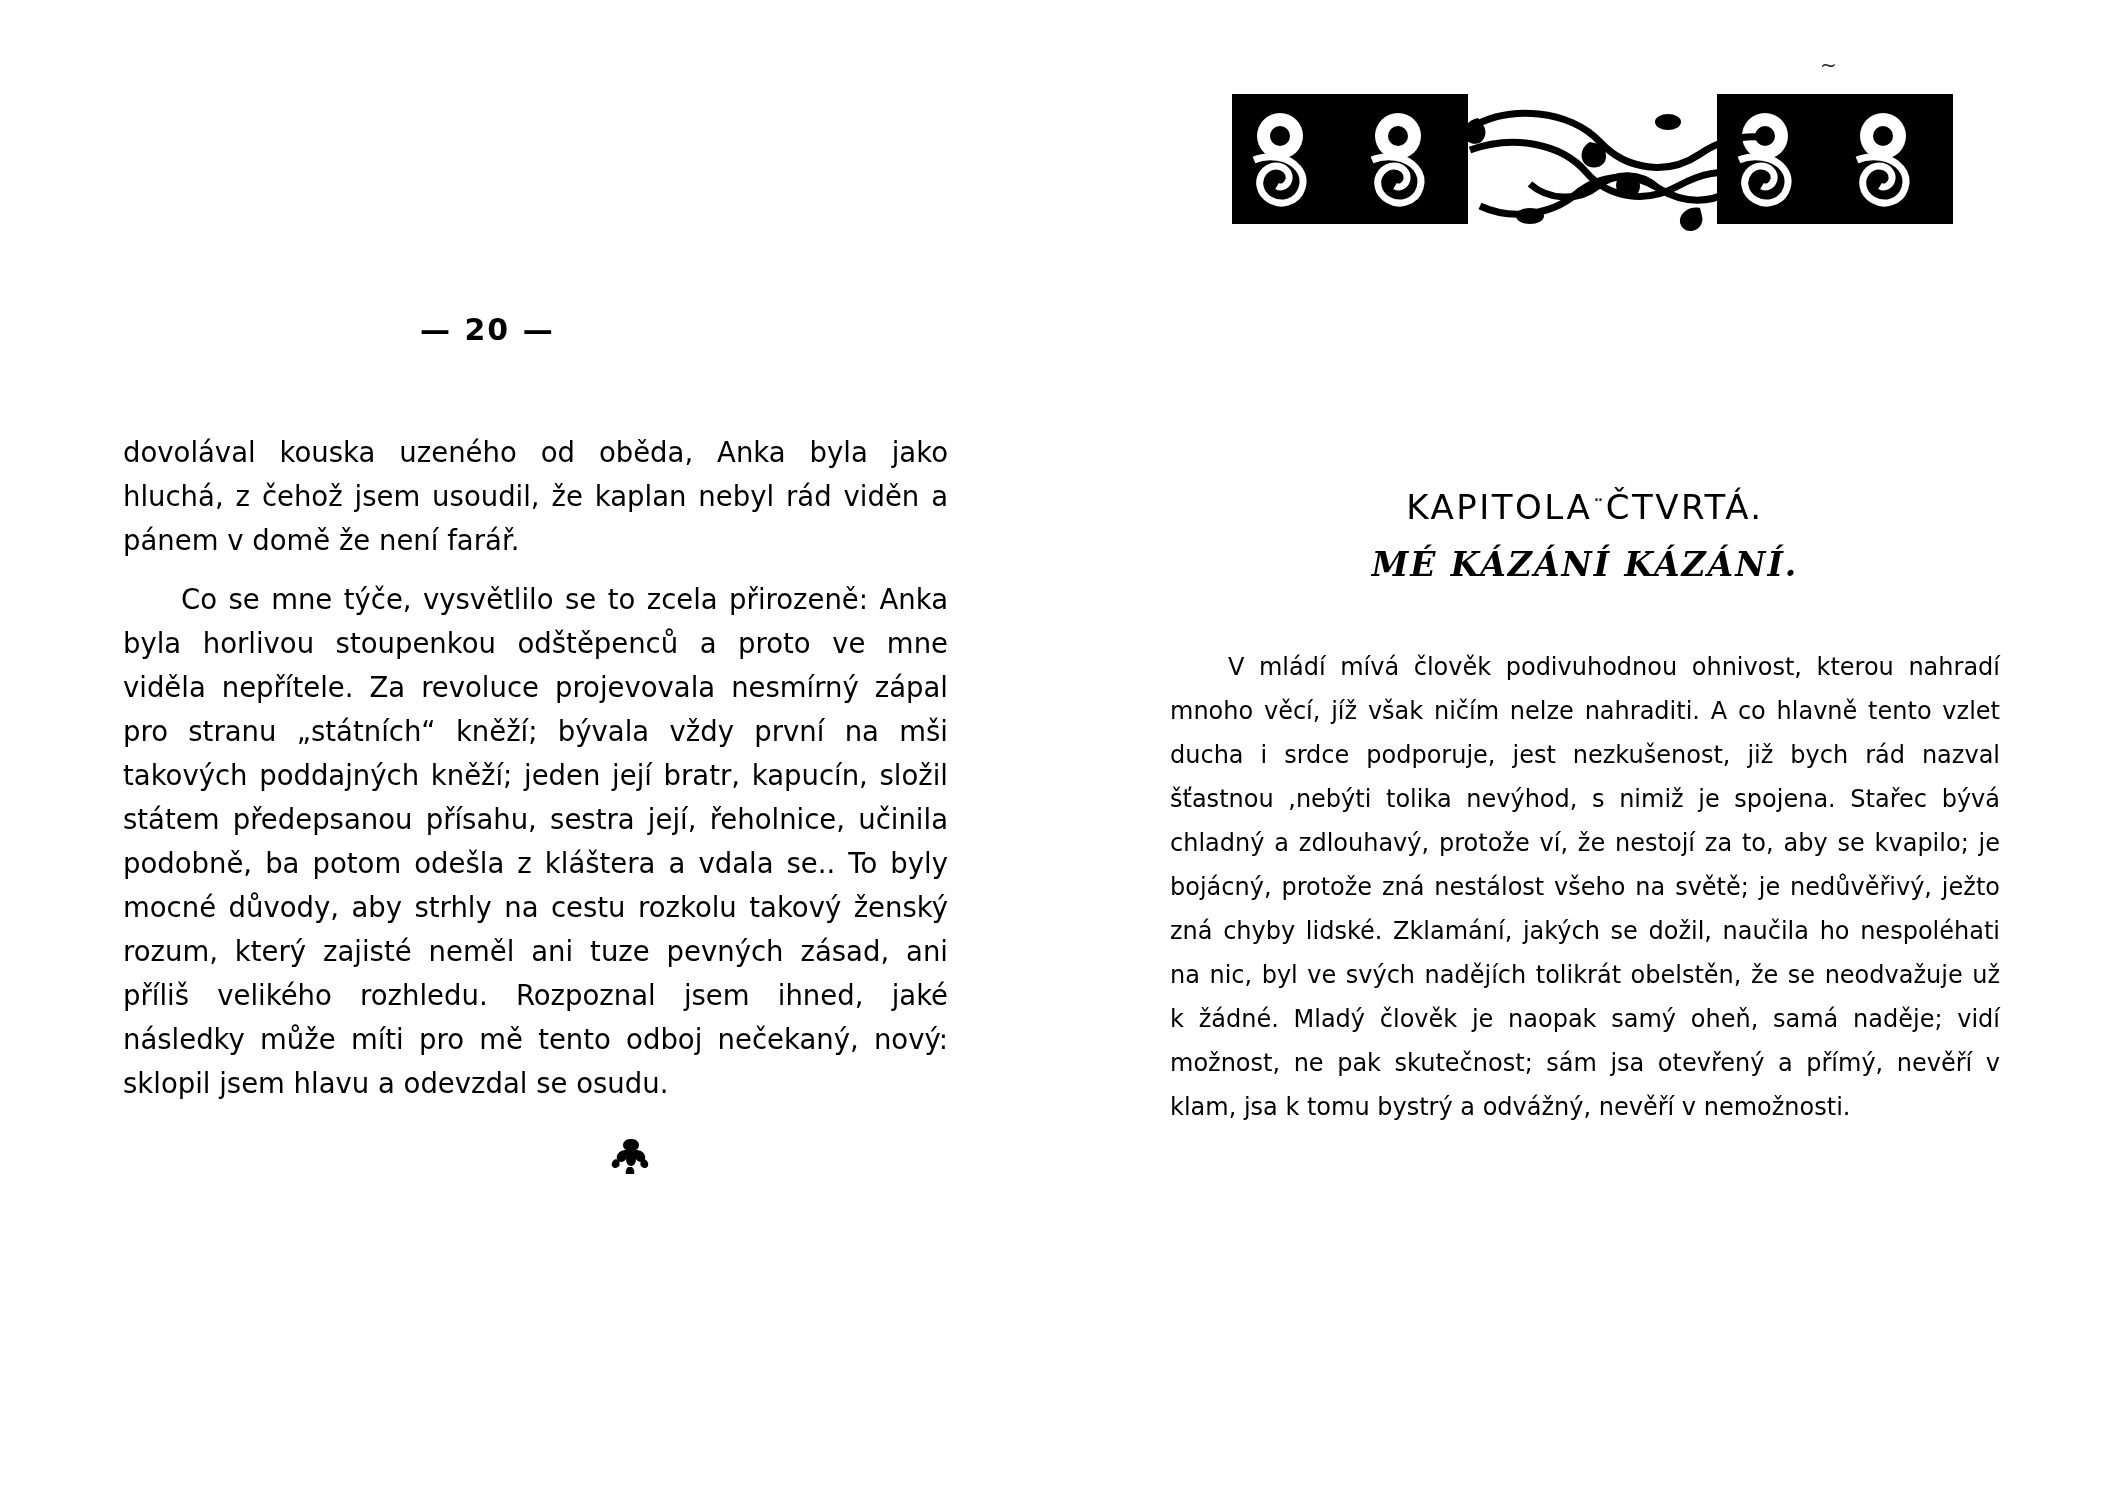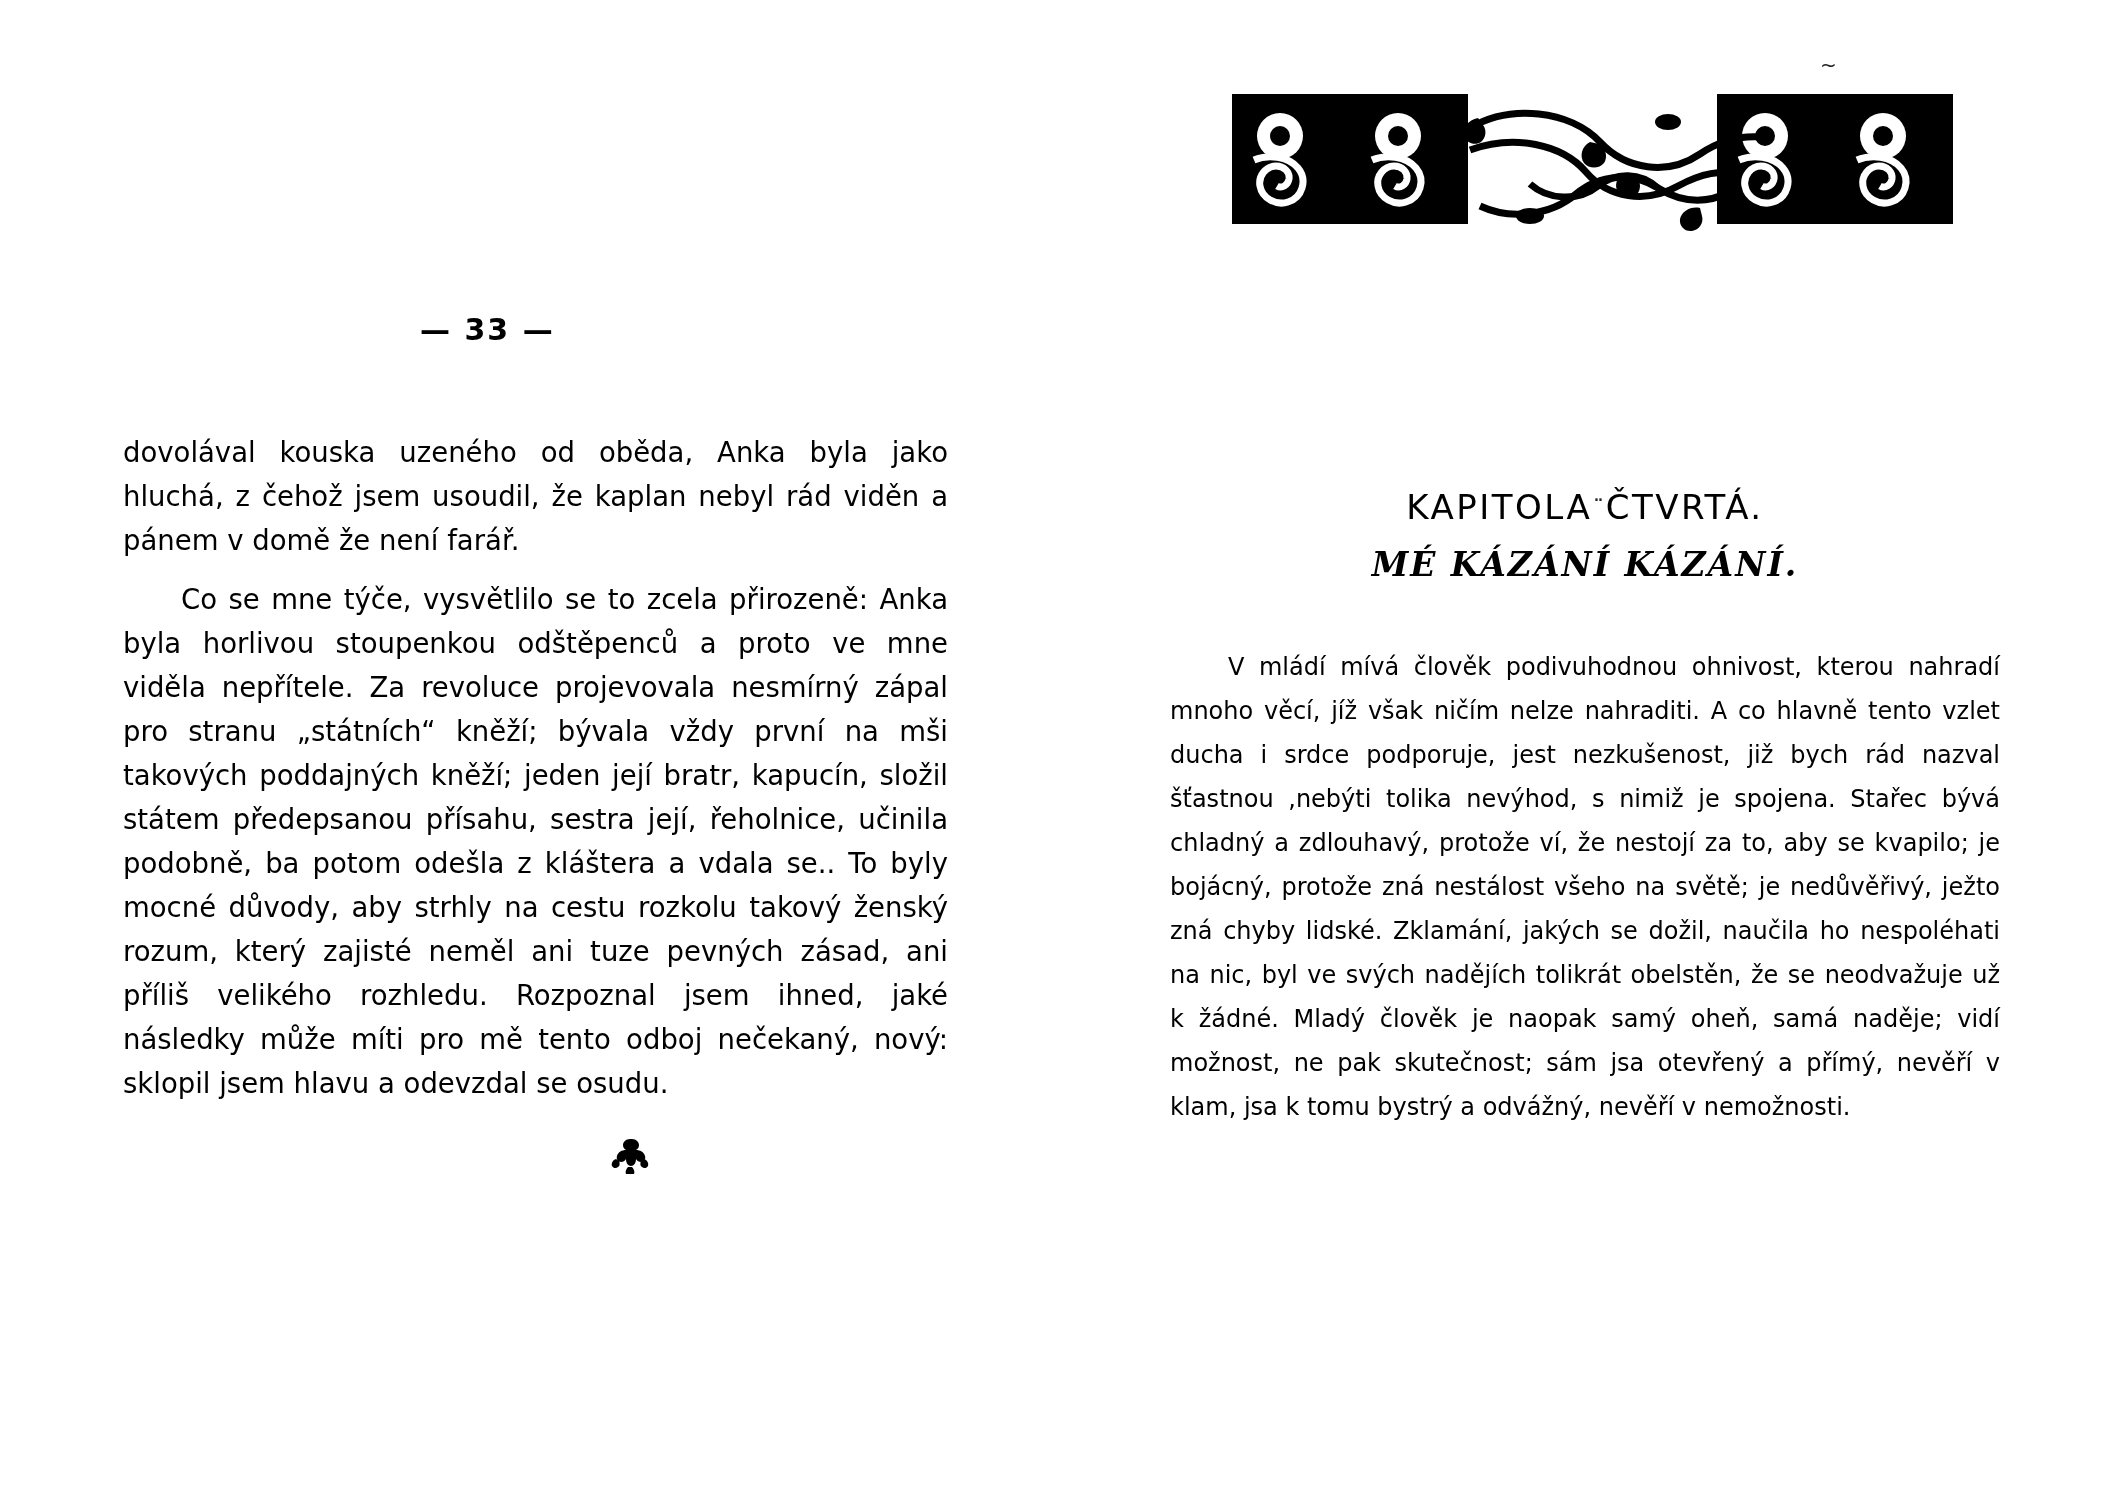--- a/index.html
+++ b/index.html
@@ -148,21 +148,21 @@
     text-indent: 58px;
   }
 </style>
 </head>
 <body>
 
 <div class="page-spread">
 
   <div class="page-left">
 
-    <div class="folio">— 33 —</div>
+    <div class="folio">— 20 —</div>
 
     <div class="left-body">
       <p>dovolával kouska uzeného od oběda, Anka byla jako hluchá, z čehož jsem usoudil, že kaplan nebyl rád viděn a pánem v domě že není farář.</p>
       <p class="indent">Co se mne týče, vysvětlilo se to zcela přirozeně: Anka byla horlivou stoupenkou odštěpenců a proto ve mne viděla nepřítele. Za revoluce projevovala nesmírný zápal pro stranu „státních“ kněží; bývala vždy první na mši takových poddajných kněží; jeden její bratr, kapucín, složil státem předepsanou přísahu, sestra její, řeholnice, učinila podobně, ba potom odešla z kláštera a vdala se.. To byly mocné důvody, aby strhly na cestu rozkolu takový ženský rozum, který zajisté neměl ani tuze pevných zásad, ani příliš velikého rozhledu. Rozpoznal jsem ihned, jaké následky může míti pro mě tento odboj nečekaný, nový: sklopil jsem hlavu a odevzdal se osudu.</p>
     </div>
 
     <div class="ornament-small">
       <svg viewBox="0 0 60 42" width="60" height="42" aria-hidden="true">
         <g fill="#000">
           <path d="M30 4c-4 0-7 3-7 6 0 2 1 4 3 5-4 0-8 2-9 6-1 3 1 6 4 6 2 0 4-1 5-3 0 4 2 7 5 7s5-3 5-7c1 2 3 3 5 3 3 0 5-3 4-6-1-4-5-6-9-6 2-1 3-3 3-5 0-3-3-6-7-6z"></path>

